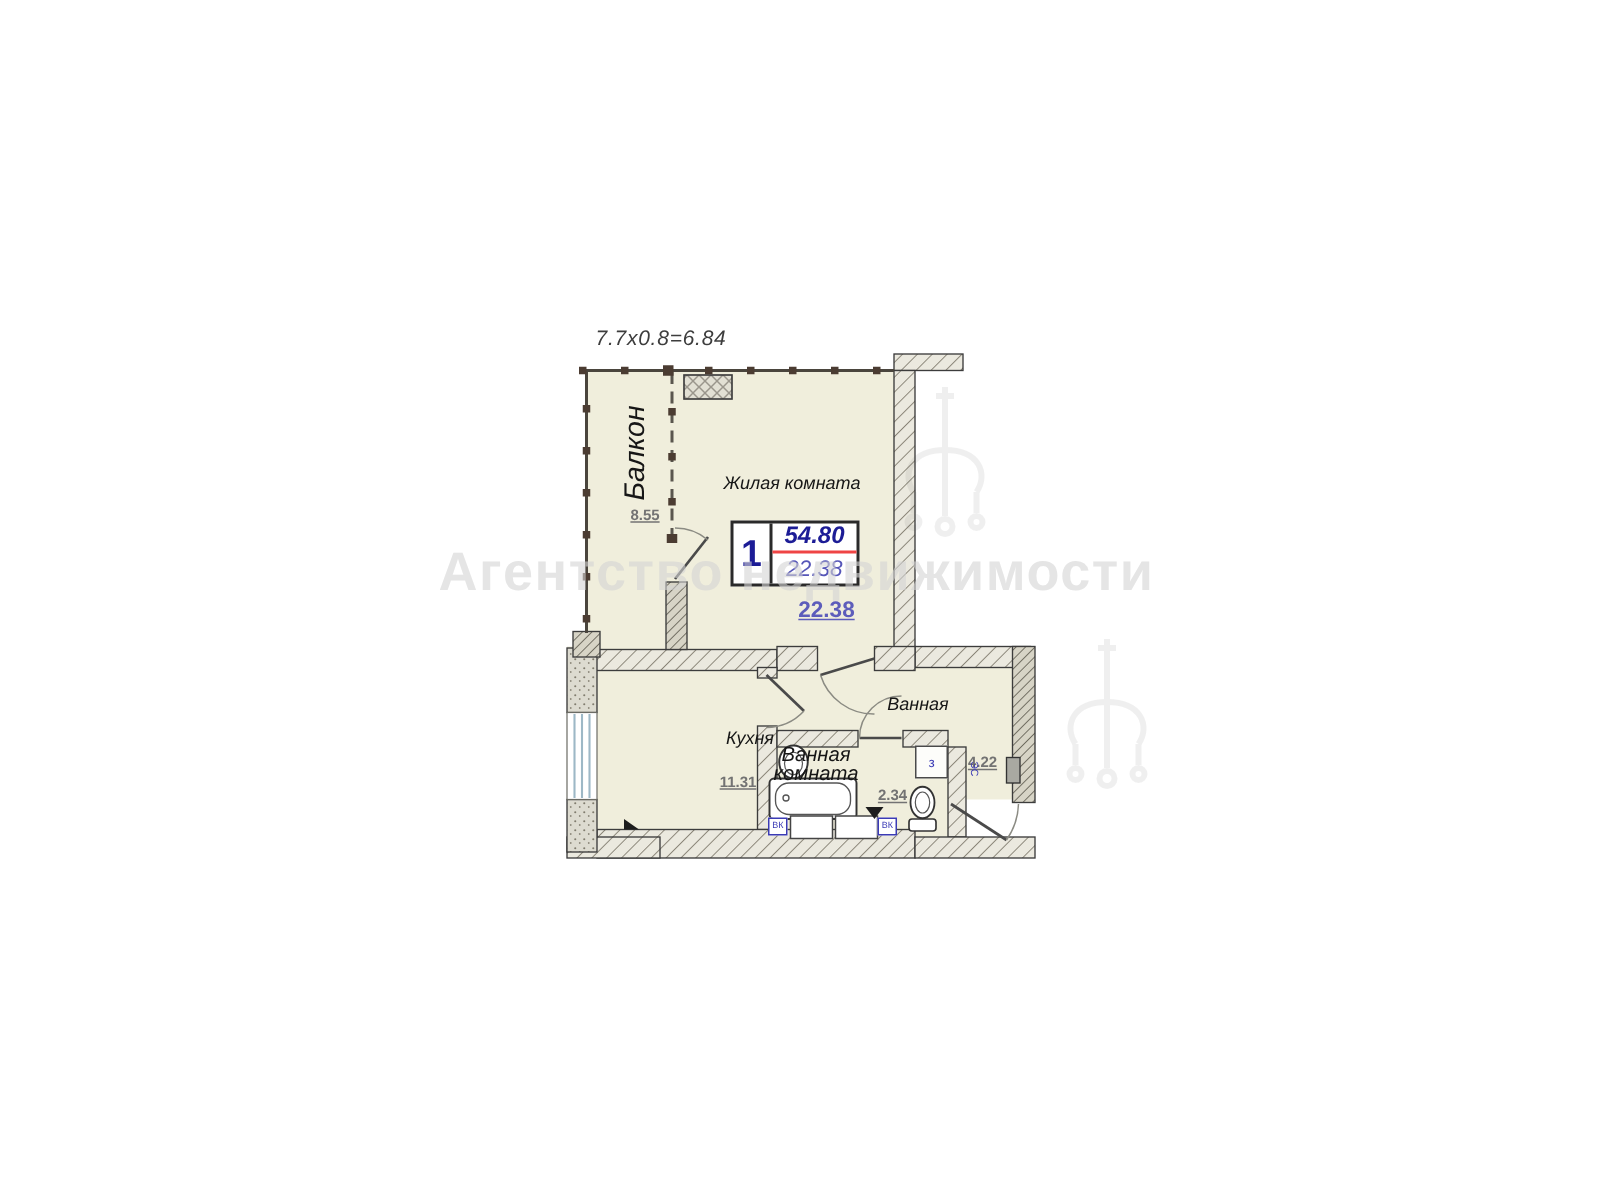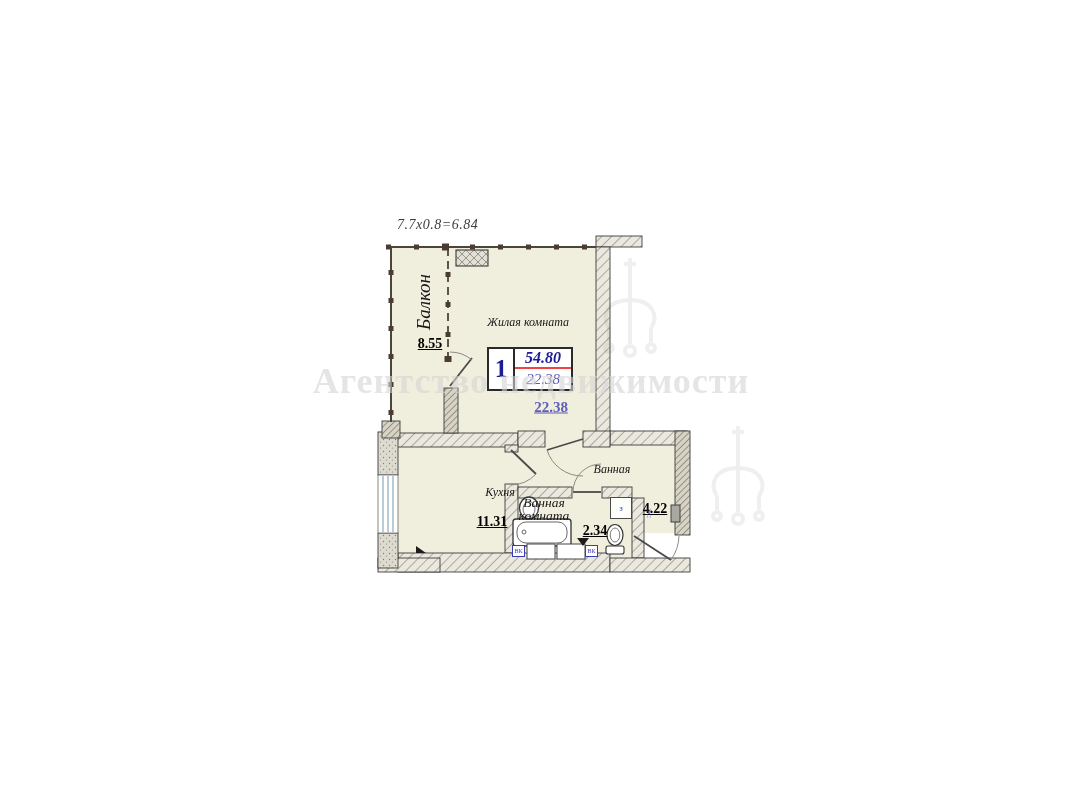--- a/index.html
+++ b/index.html
@@ -1,26 +1,26 @@
 <!DOCTYPE html>
 <html><head>
 <meta charset="utf-8">
 <style>
   html,body{margin:0;padding:0;background:#fff;}
   .canvas{
     position:relative;width:1067px;height:801px;background:#ffffff;overflow:hidden;
-    font-family:Liberation Serif, serif;
+    font-family:Liberation Sans, sans-serif;
   }
   .plan-svg{position:absolute;left:370px;top:210px;width:340px;height:380px;}
   .lbl{position:absolute;white-space:nowrap;transform:translate(-50%,-50%);}
   .dim-note{position:absolute;font-style:italic;font-size:14px;color:#3d3d3d;letter-spacing:.5px;}
   .room-name{font-style:italic;color:#161616;font-size:12px;}
   .room-name.small{font-size:13.5px;line-height:13px;text-align:center;white-space:normal;width:70px;}
   .rotated{transform:translate(-50%,-50%) rotate(-90deg);font-size:19px;}
-  .area{color:#000000;text-decoration:underline;font-size:14px;font-weight:bold;}
+  .area{color:#737373;text-decoration:underline;font-size:10px;font-weight:bold;}
   .area.light{color:#5d5dbb;font-size:15px;}
   .statbox{
     position:absolute;left:487px;top:347px;width:86px;height:44px;background:#ffffff;
     border:2px solid #2a2a2a;display:grid;grid-template-columns:26px 1fr;grid-template-rows:1fr 1fr;
     box-sizing:border-box;
   }
   .statbox .cnt{grid-row:1/3;border-right:2px solid #2a2a2a;display:flex;align-items:center;justify-content:center;
     font-size:25px;font-weight:bold;color:#1c1c96;}
   .statbox .tot{border-bottom:2px solid #ef4444;display:flex;align-items:center;justify-content:center;
     font-style:italic;font-weight:bold;font-size:16px;color:#1c1c96;}

